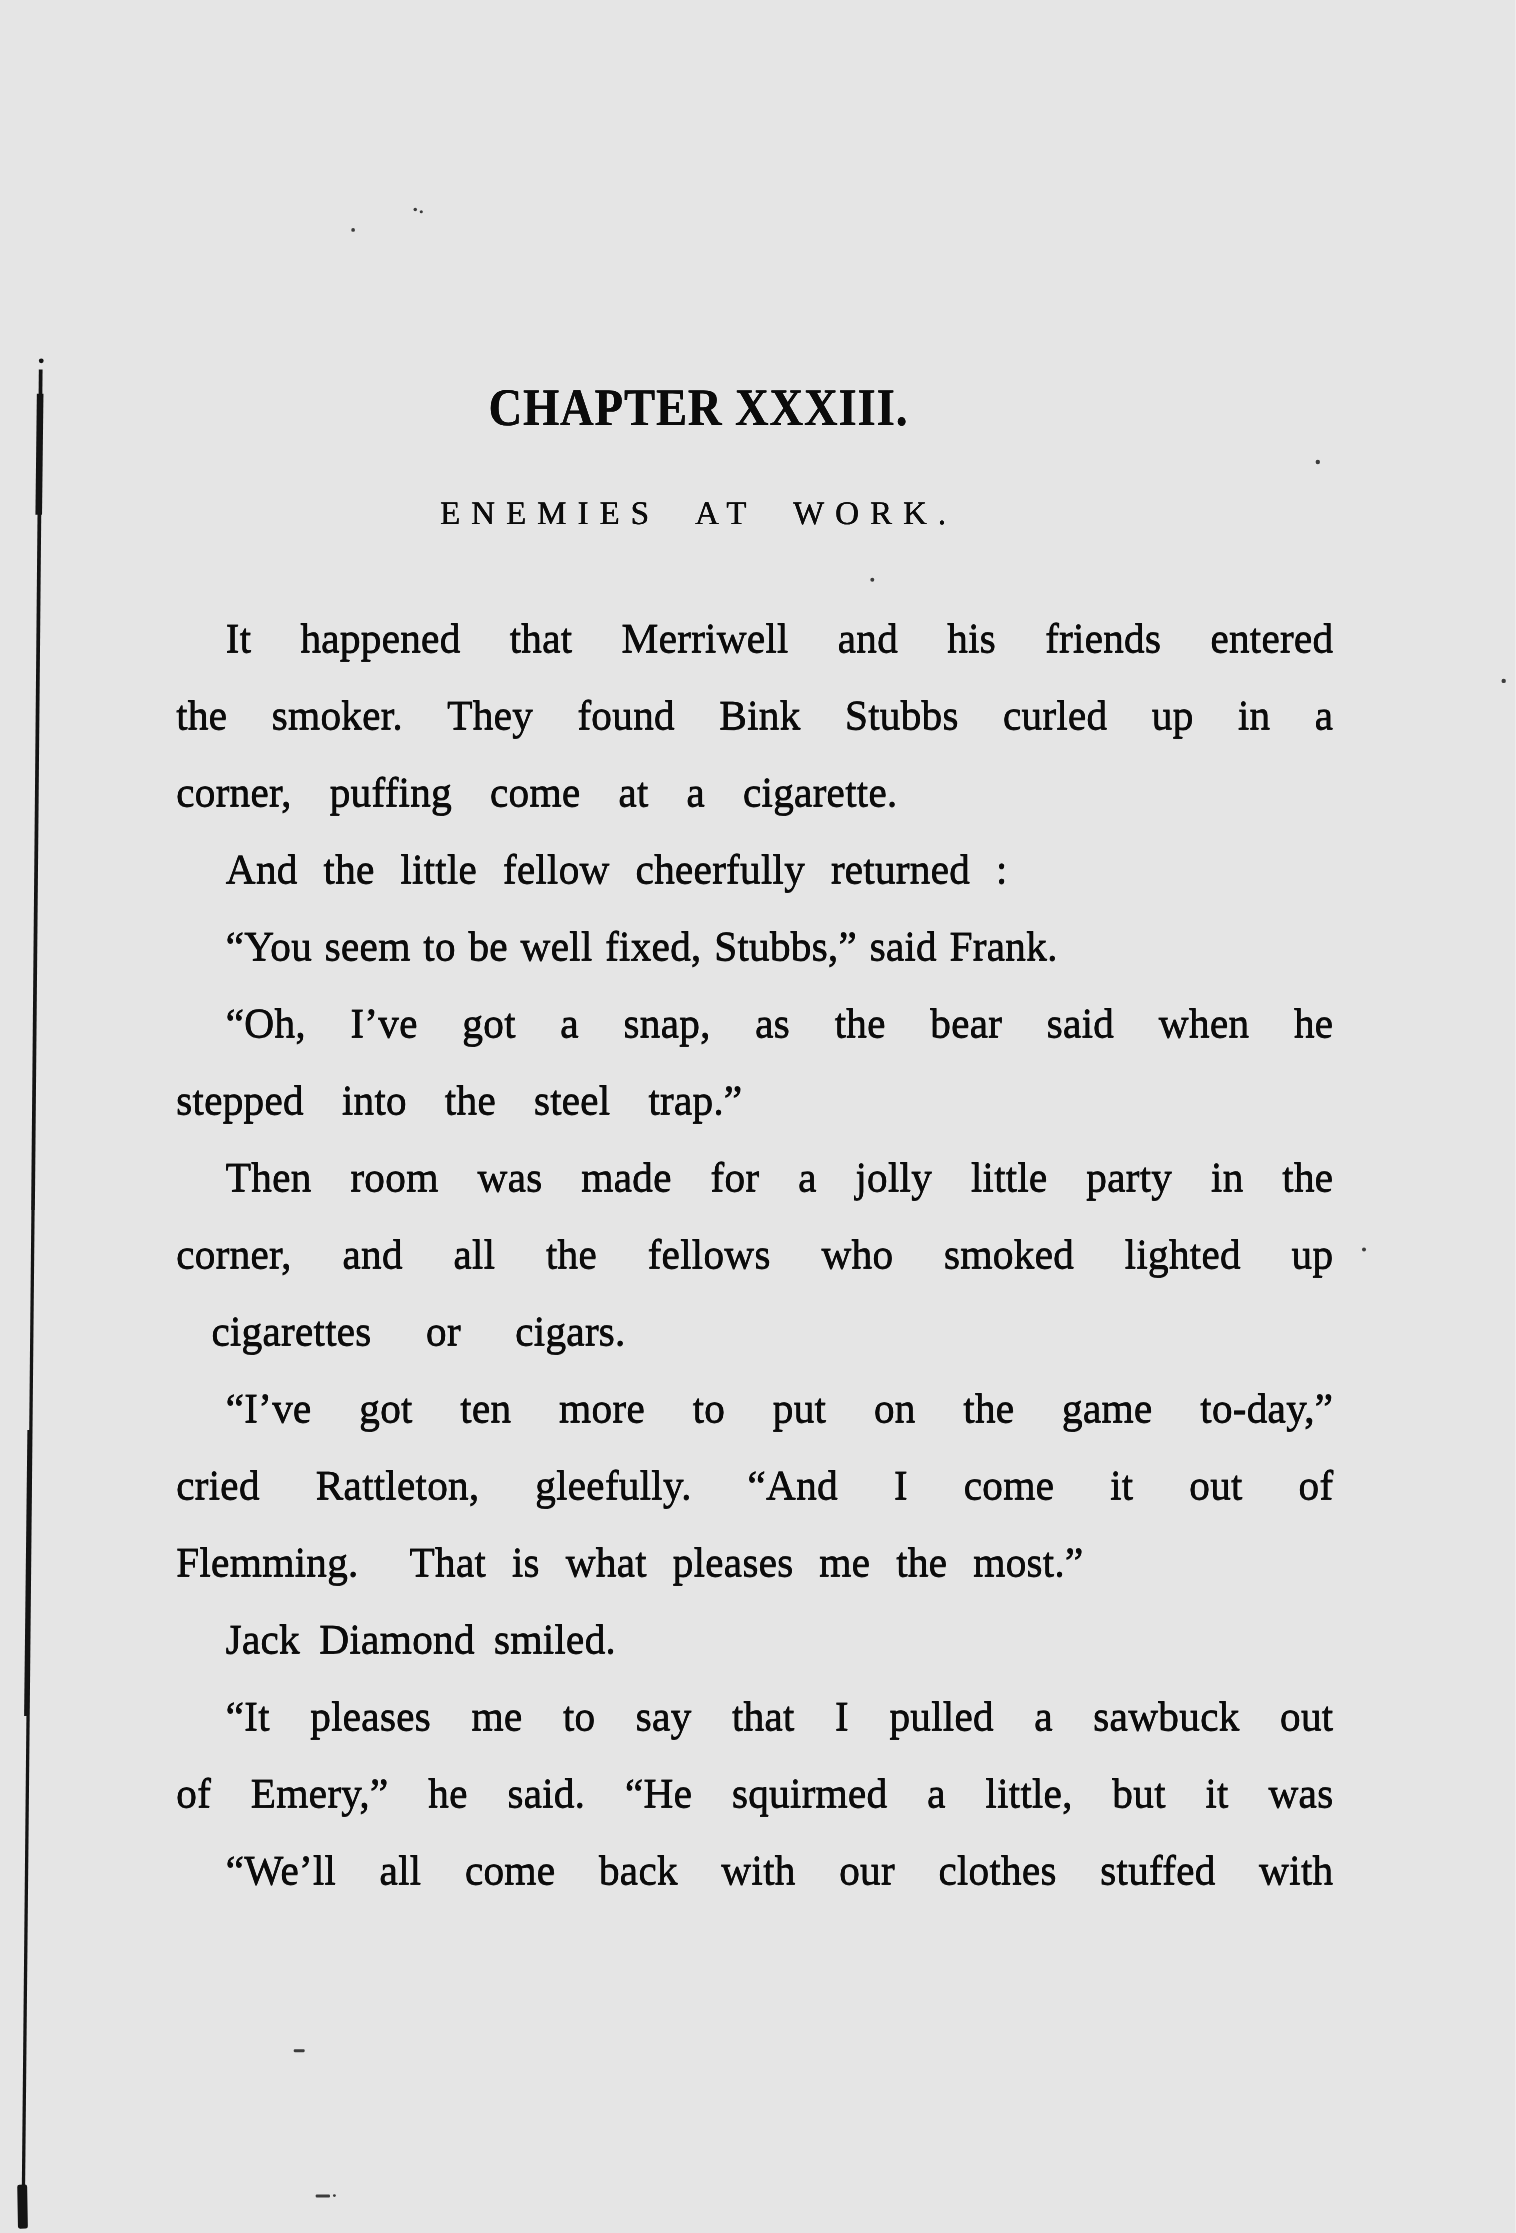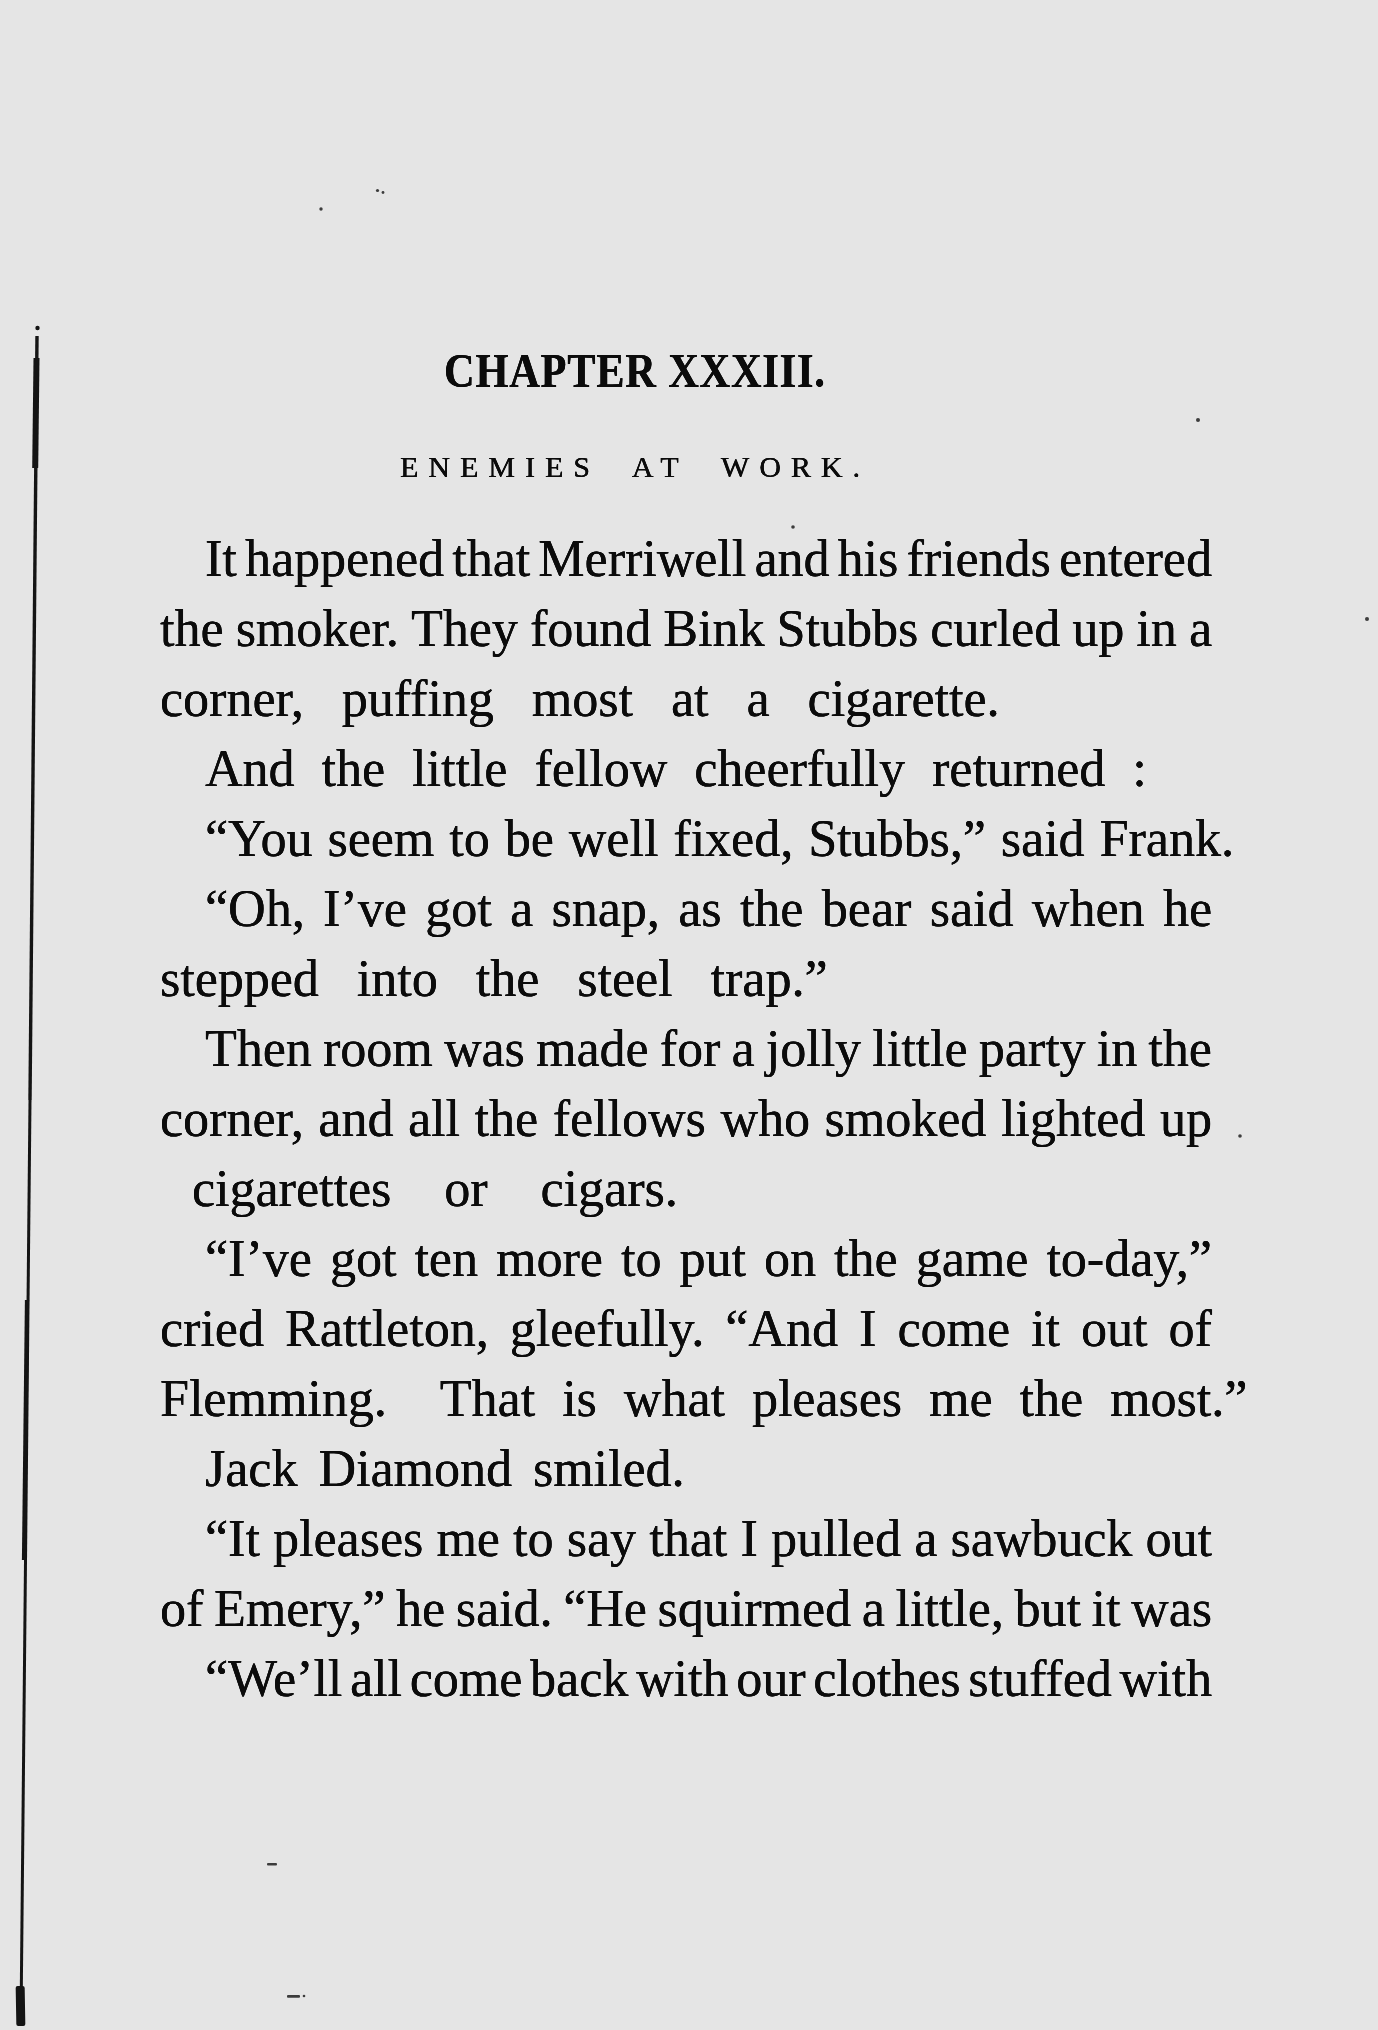--- a/index.html
+++ b/index.html
@@ -50,23 +50,23 @@
     font-weight: normal;
     font-size: 30px;
     letter-spacing: 10px;
     word-spacing: 16px;
     white-space: nowrap;
     text-shadow: 0.3px 0 #111, 0 0.3px #111;
   }
   .body-text {
     position: absolute;
     left: 160px;
-    top: 524px;
+    top: 546px;
     width: 1052px;
-    font-size: 52px;
+    font-size: 38px;
     text-shadow: 0.25px 0 #151515, 0 0.25px #151515;
   }
   .text-line {
     height: 70px;
     line-height: 70px;
     white-space: nowrap;
   }
   .text-line.justify {
     display: flex;
     justify-content: space-between;
@@ -123,21 +123,21 @@
         <span>smoker.</span>
         <span>They</span>
         <span>found</span>
         <span>Bink</span>
         <span>Stubbs</span>
         <span>curled</span>
         <span>up</span>
         <span>in</span>
         <span>a</span>
       </div>
-      <div class="text-line" style="word-spacing: 25px;">corner, puffing most at a cigarette.</div>
+      <div class="text-line" style="word-spacing: 25px;">corner, puffing come at a cigarette.</div>
       <div class="text-line indent" style="word-spacing: 14px;">And the little fellow cheerfully returned :</div>
       <div class="text-line indent" style="word-spacing: 2px;">“You seem to be well fixed, Stubbs,” said Frank.</div>
       <div class="text-line indent justify">
         <span>“Oh,</span>
         <span>I’ve</span>
         <span>got</span>
         <span>a</span>
         <span>snap,</span>
         <span>as</span>
         <span>the</span>

